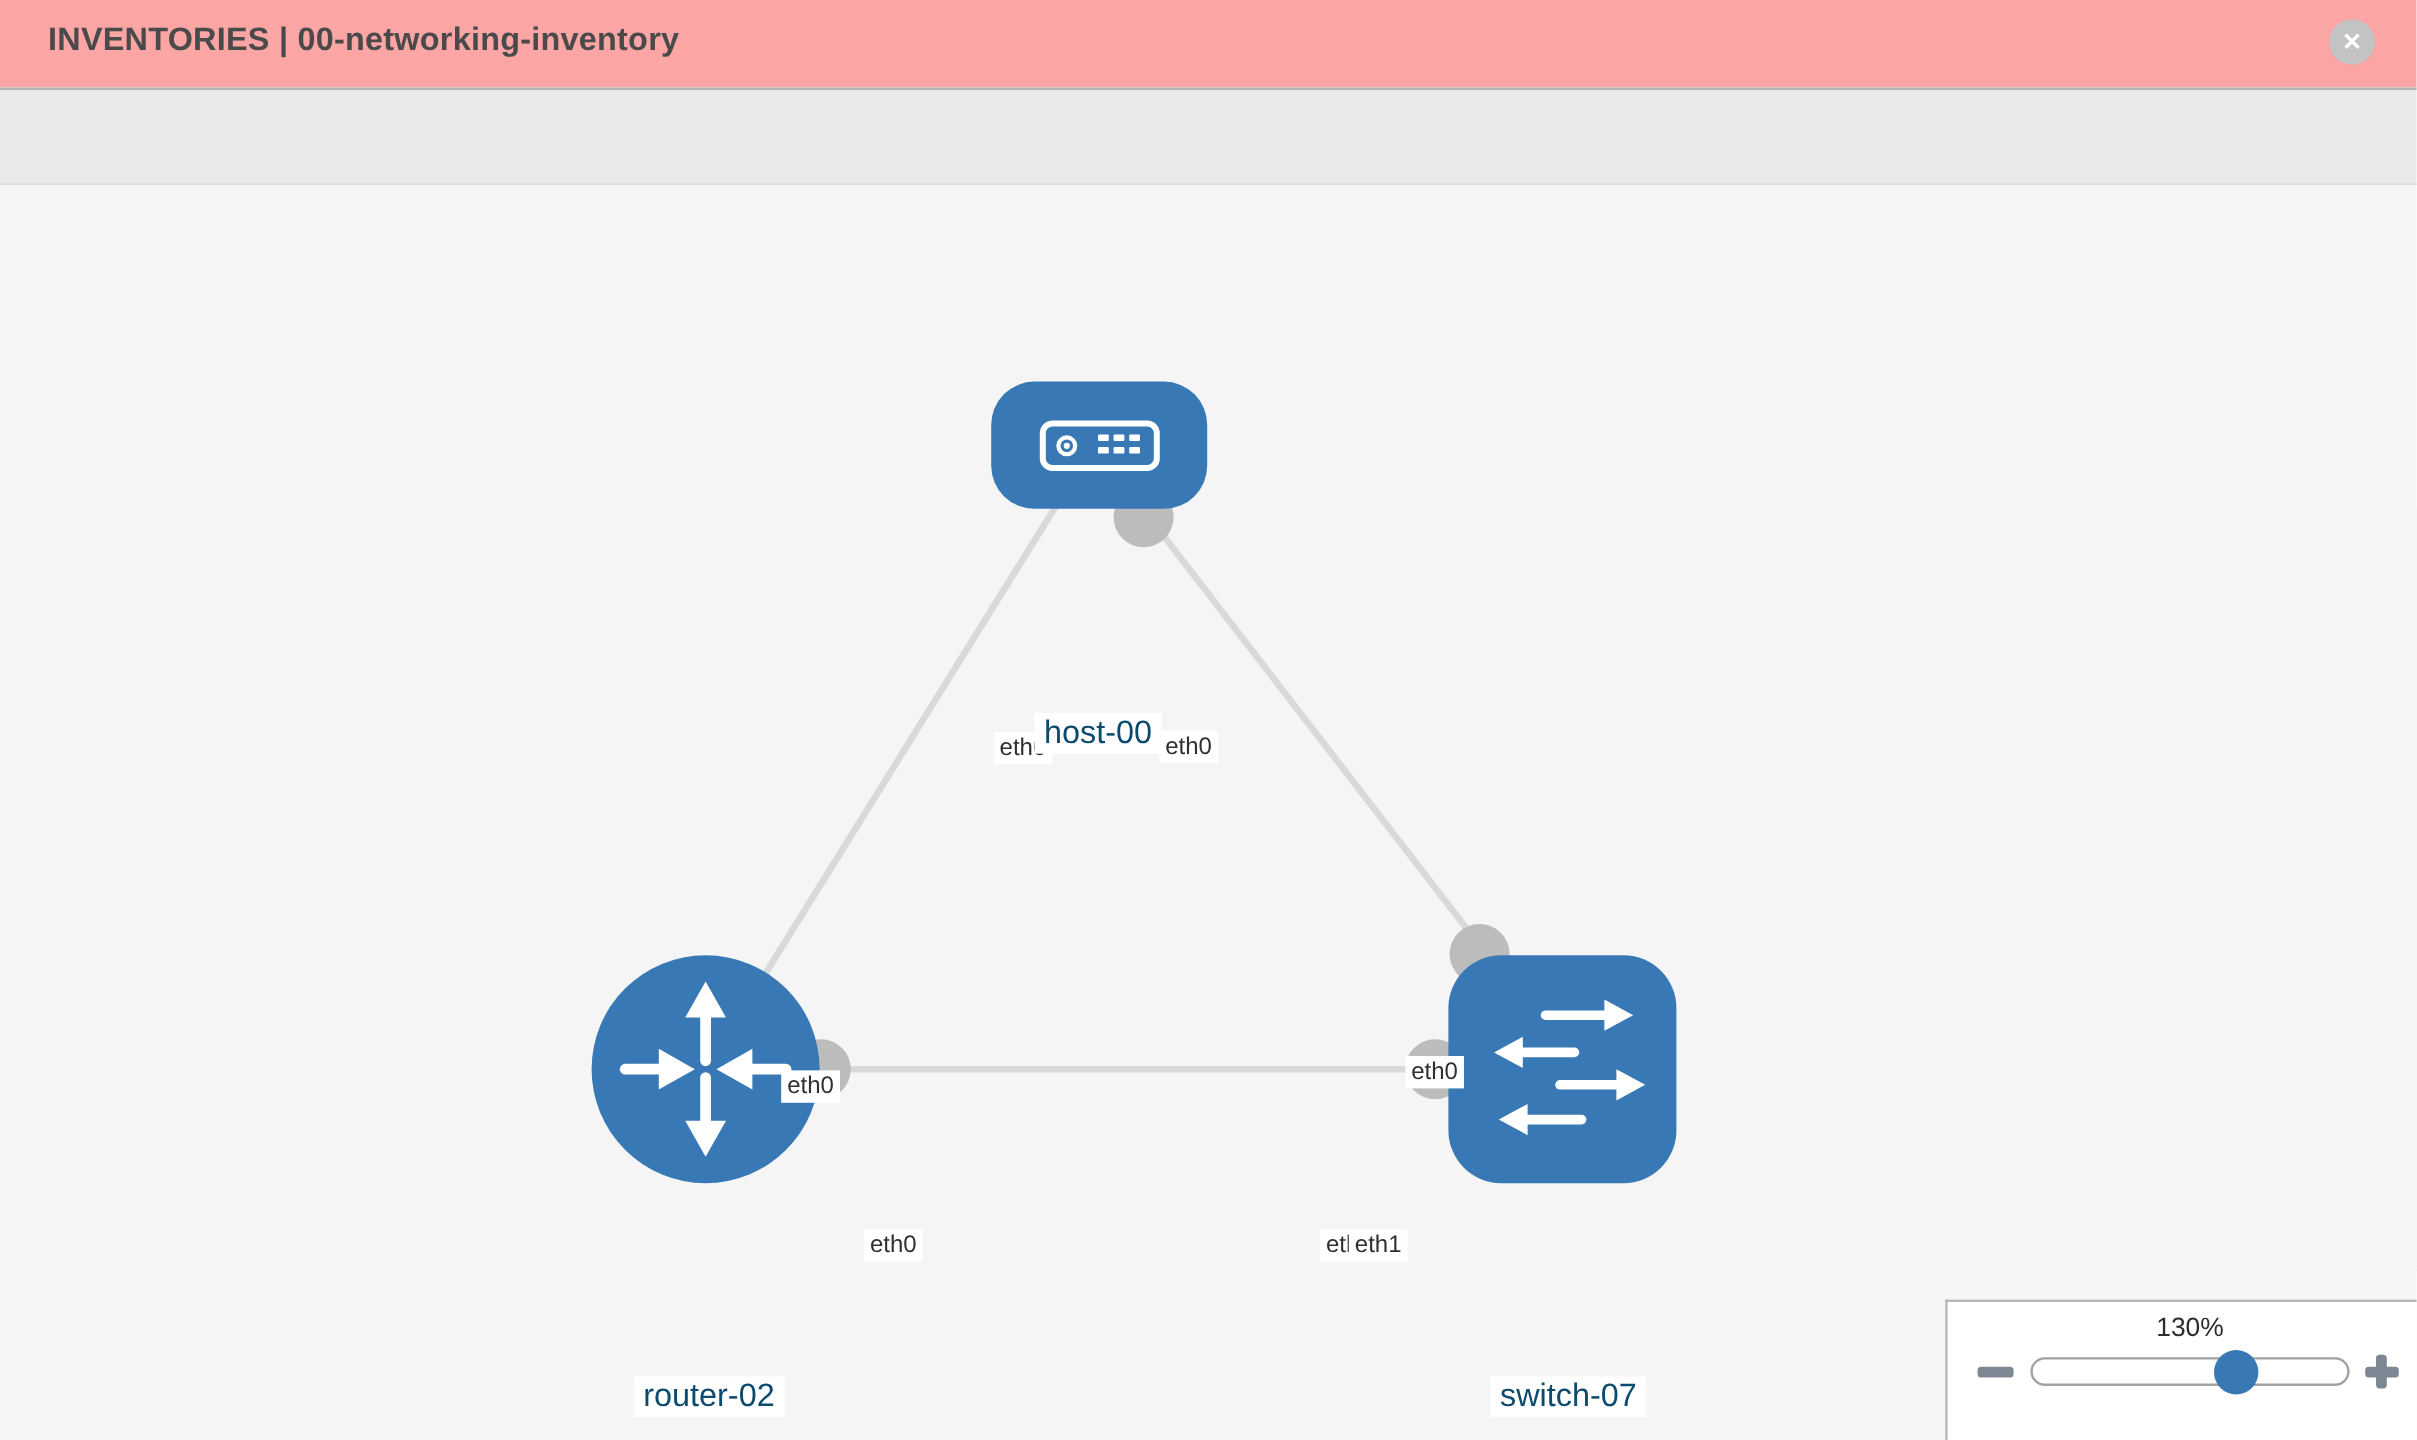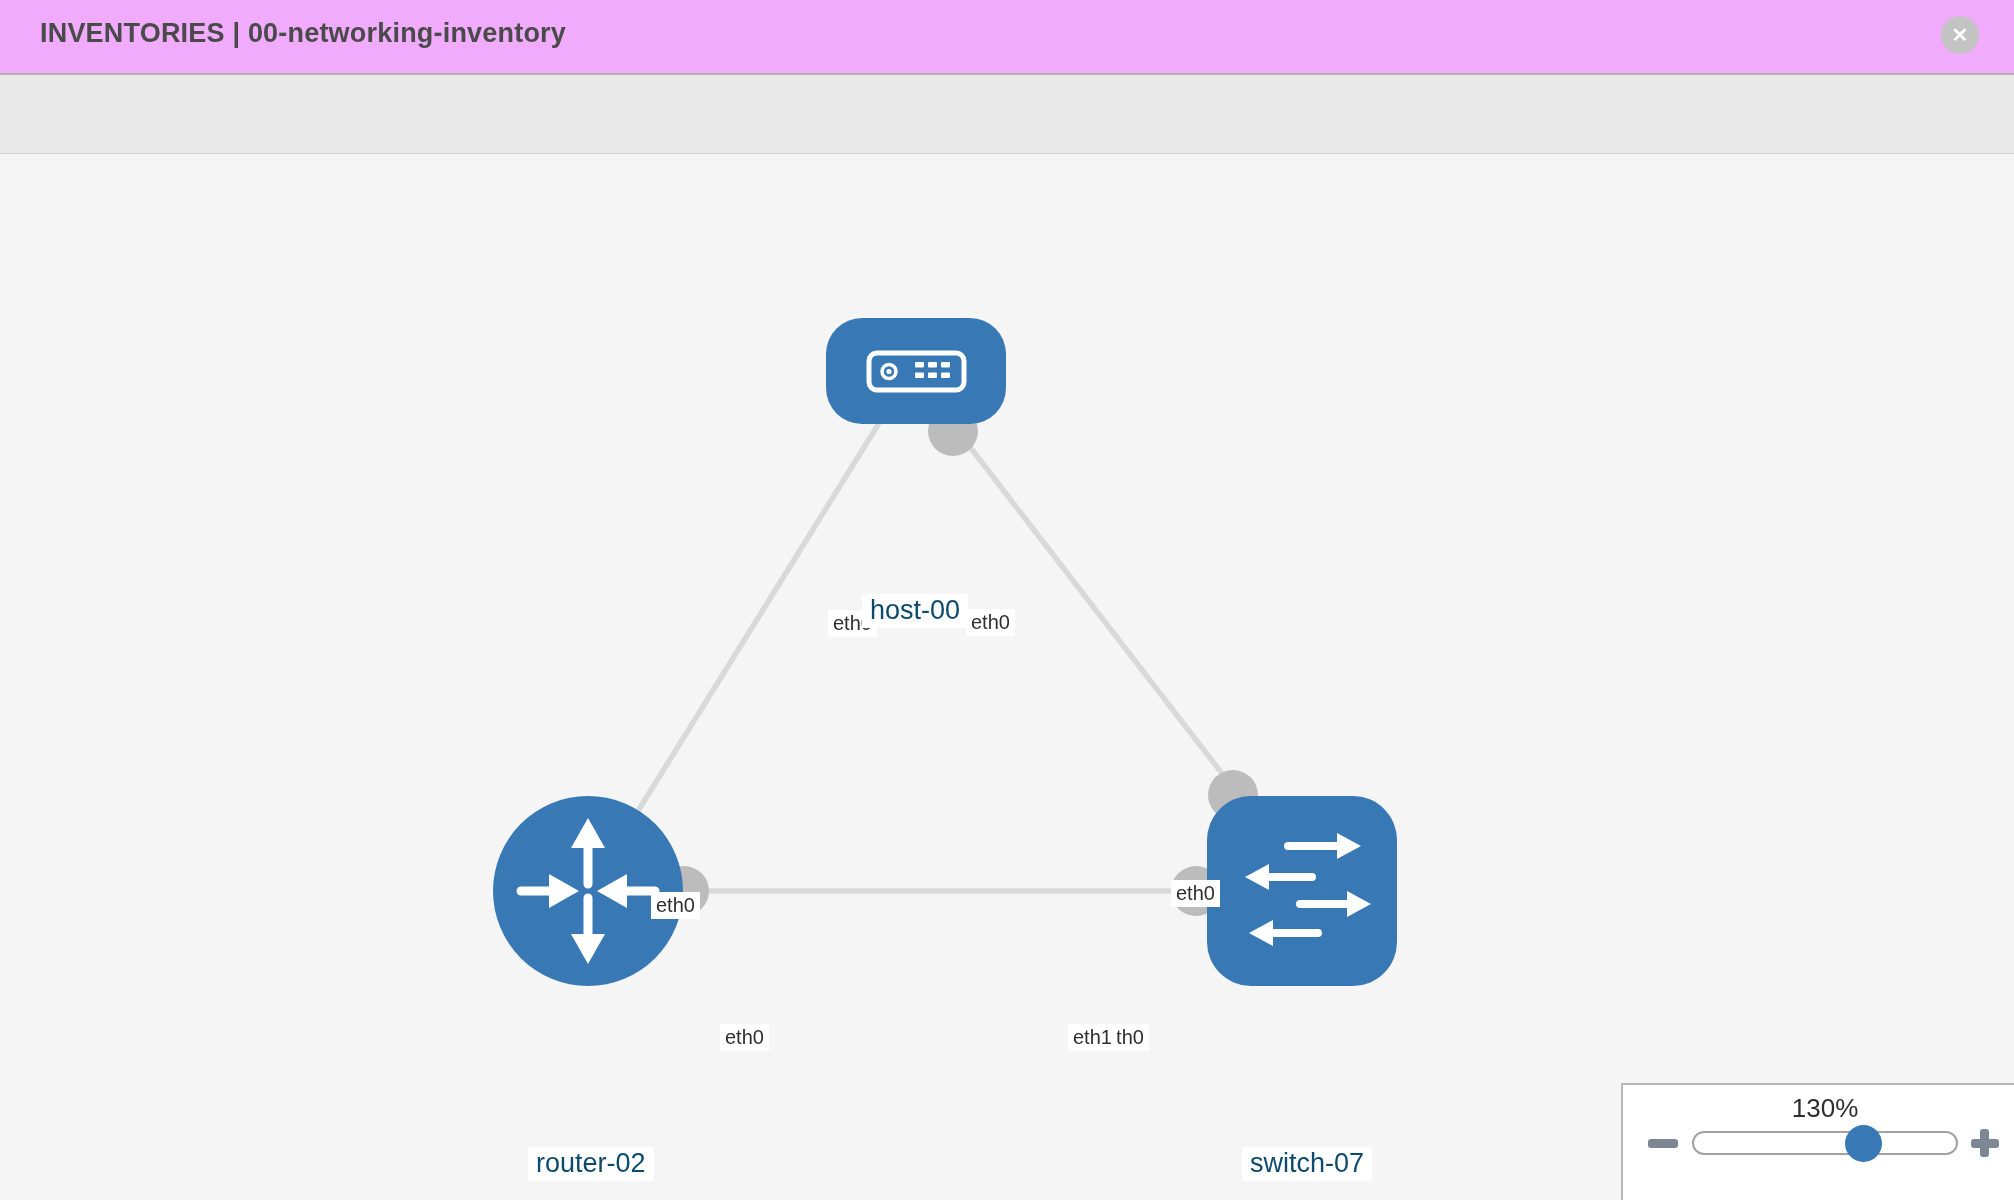--- a/index.html
+++ b/index.html
@@ -1,20 +1,20 @@
 <!DOCTYPE html>
 <html><head>
 <meta charset="utf-8">
 <style>
   html,body{margin:0;padding:0;background:#fff;}
   .page{position:relative;width:2014px;height:1200px;background:#fff;overflow:hidden;
         font-family:"Liberation Sans",sans-serif;}
 
   
-  .header{position:absolute;left:0;top:0;width:2014px;height:73px;background:#f0abfc;}
+  .header{position:absolute;left:0;top:0;width:2014px;height:73px;background:#fca5a5;}
   .page-title{position:absolute;left:40px;top:18px;font-size:27px;font-weight:700;color:#4a4a4a;
               letter-spacing:.2px;white-space:nowrap;}
   .close-btn{position:absolute;left:1941px;top:16px;width:38px;height:38px;border-radius:50%;
              background:#c3c3c3;color:#fff;display:flex;align-items:center;justify-content:center;
              font-size:20px;font-weight:700;cursor:pointer;}
 
   
   .toolbar{position:absolute;left:0;top:73px;width:2014px;height:81px;background:#e9e9e9;
            border-top:2px solid #b2b2b2;border-bottom:1px solid #d0d0d0;box-sizing:border-box;}
   .select{position:absolute;top:87px;height:54px;background:#fdfdfd;border:1px solid #b3b3b3;
@@ -33,21 +33,21 @@
   
   .port-label{position:absolute;background:#fff;color:#2f2f2f;font-size:20px;line-height:1.15;
               padding:2px 5px;white-space:nowrap;}
   .node-label{position:absolute;background:#fff;color:#0c4a6e;font-size:27px;line-height:1.1;
               padding:2px 8px;white-space:nowrap;}
 
   
   .zoom-panel{position:absolute;left:1621px;top:1083px;width:393px;height:117px;background:#fff;
               border-left:2px solid #b7b7b7;border-top:2px solid #b7b7b7;box-sizing:border-box;}
   .zoom-level{position:absolute;left:1692px;top:1093px;width:266px;text-align:center;
-              font-size:26px;color:#2d2d2d;}
+              font-size:22px;color:#2d2d2d;}
   .zoom-minus{position:absolute;left:1648px;top:1139px;width:30px;height:9px;border-radius:3px;
               background:#7d8793;cursor:pointer;}
   .zoom-track{position:absolute;left:1692px;top:1131px;width:266px;height:24px;border-radius:13px;
               background:#fff;border:2px solid #a2a2a2;box-sizing:border-box;cursor:pointer;}
   .zoom-thumb{position:absolute;left:1845px;top:1125px;width:37px;height:37px;border-radius:50%;
               background:#3879b5;cursor:grab;}
   .zoom-plus-h{position:absolute;left:1971px;top:1139px;width:28px;height:9px;border-radius:3px;
                background:#7d8793;}
   .zoom-plus-v{position:absolute;left:1980px;top:1129px;width:9px;height:28px;border-radius:3px;
                background:#7d8793;}
@@ -145,21 +145,21 @@
         </g>
       </g>
     </svg>
 
     <div class="port-label" style="left:828px;top:456px">eth0</div>
     <div class="port-label" style="left:651px;top:738px">eth0</div>
     <div class="port-label" style="left:966px;top:455px">eth0</div>
     <div class="port-label" style="left:1171px;top:726px">eth0</div>
     <div class="port-label" style="left:720px;top:870px">eth0</div>
     <div class="port-label" style="left:1100px;top:870px">eth0</div>
-    <div class="port-label" style="left:1068px;top:870px">eth1</div>
+    <div class="port-label" style="left:1124px;top:870px">eth1</div>
 
     <div class="node-label" style="left:862px;top:440px">host-00</div>
     <div class="node-label" style="left:528px;top:993px">router-02</div>
     <div class="node-label" style="left:1242px;top:993px">switch-07</div>
   </div>
 
   <div class="zoom-panel"></div>
   <div class="zoom-level">130%</div>
   <div class="zoom-minus zoom-plus"></div>
   <div class="zoom-track"></div>

